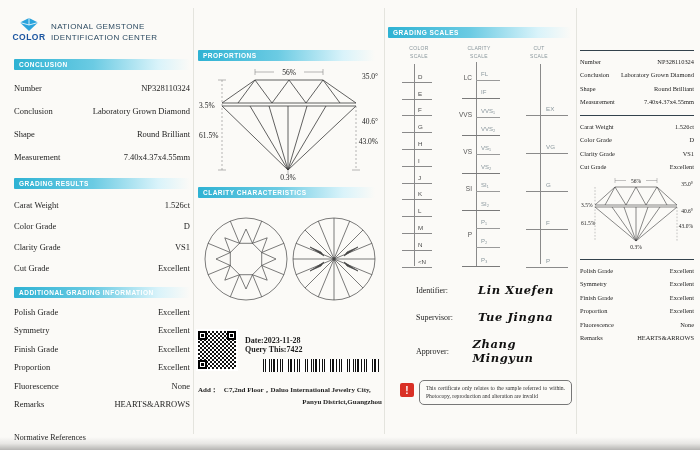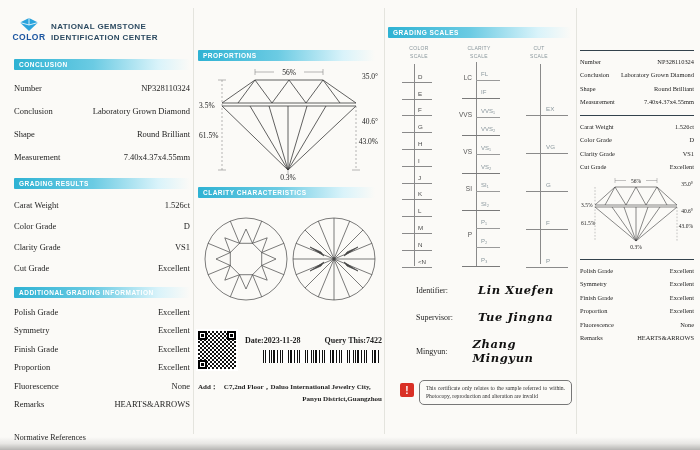--- a/index.html
+++ b/index.html
@@ -18,21 +18,21 @@
   .kv { display:flex; justify-content:space-between; align-items:baseline; }
   .kv .k { text-align:left; }
   .kv .v { text-align:right; }
 
   
   .p-left { position:absolute; left:14px; top:18px; width:176px; }
   .logo-row { display:flex; gap:7px; align-items:flex-start; height:32px; }
   .logo-col { display:flex; flex-direction:column; align-items:center; width:30px; }
   .logo-text { font-family:"Liberation Sans",sans-serif; font-weight:bold; font-size:8.5px;
                color:#1b55a0; letter-spacing:.5px; margin-top:1px; }
-  .org-title { font-family:"Liberation Sans",sans-serif; font-weight:bold; font-size:8px;
+  .org-title { font-family:"Liberation Sans",sans-serif; font-weight:normal; font-size:8px;
                color:#2c4a61; letter-spacing:.4px; line-height:1.4; padding-top:3px; }
   .p-left .secbar { margin-top:9px; }
   .p-left .kv { font-size:8.5px; }
   .sec-con .kv { margin-top:13px; }
   .sec-gr  .kv { margin-top:11px; }
   .sec-ad  .kv { margin-top:8.5px; }
   .norm-t { margin-top:24px; font-size:8px; }
 
   
   .p-mid1 { position:absolute; left:198px; top:50px; width:184px; }
@@ -40,21 +40,21 @@
   .prop-svg { display:block; margin-top:3px; }
   .circ-svg { display:block; margin-top:12px; }
   .qr-row { display:flex; gap:9px; margin-top:26px; align-items:flex-start; }
   .qr { width:38px; height:38px; position:relative; background:#fff;
         background-image:repeating-conic-gradient(#111 0% 25%, #fff 0% 50%);
         background-size:4px 4px; outline:2px solid #fff; }
   .qr .fp { position:absolute; width:9px; height:9px; border:2px solid #000; background:#fff; box-sizing:border-box; }
   .qr .fp::after { content:''; position:absolute; left:1px; top:1px; width:3px; height:3px; background:#000; }
   .fp1 { left:0; top:0; } .fp2 { right:0; top:0; } .fp3 { left:0; bottom:0; }
   .issue { flex:1; }
-  .issue-top { display:flex; justify-content:space-between; font-weight:bold; font-size:8px; margin-top:5px; }
+  .issue-top { display:flex; justify-content:space-between; font-weight:bold; font-size:8px; margin-top:5px;flex-direction:column; }
   .barcode { width:116px; height:13px; margin-top:5px; margin-left:18px;
         background:repeating-linear-gradient(90deg,#111 0 1px,#fff 1px 2px,#111 2px 3.5px,#fff 3.5px 6px,#111 6px 6.7px,#fff 6.7px 8.4px); }
   .addr { margin-top:13px; font-size:7px; font-weight:bold; display:flex; gap:6px; }
   .addr2 { margin-top:3px; font-size:7px; font-weight:bold; text-align:right; }
 
   
   .p-mid2 { position:absolute; left:388px; top:16px; width:184px; }
   .badges { display:flex; justify-content:center; align-items:center; gap:15px; height:26px; }
   .b-cma { border:1.3px solid #c0392b; border-radius:8px; padding:0 4px; color:#c0392b;
            font-family:"Liberation Sans",sans-serif; font-weight:bold; font-size:8.5px; line-height:13px; position:relative; }
@@ -428,21 +428,21 @@
     <div class="sigs">
       <div class="sig">
         <span class="sl">Identifier:</span>
         <span class="sn">Lin Xuefen</span>
       </div>
       <div class="sig">
         <span class="sl">Supervisor:</span>
         <span class="sn">Tue Jingna</span>
       </div>
       <div class="sig">
-        <span class="sl">Mingyun:</span>
+        <span class="sl">Approver:</span>
         <span class="sn">Zhang Mingyun</span>
       </div>
     </div>
 
     <div class="warn">
       <div class="warn-icon">!</div>
       <div class="warn-box">This certificate only relates to the sample referred to within. Photocopy, reproduction and alteration are invalid</div>
     </div>
   </div>
 

